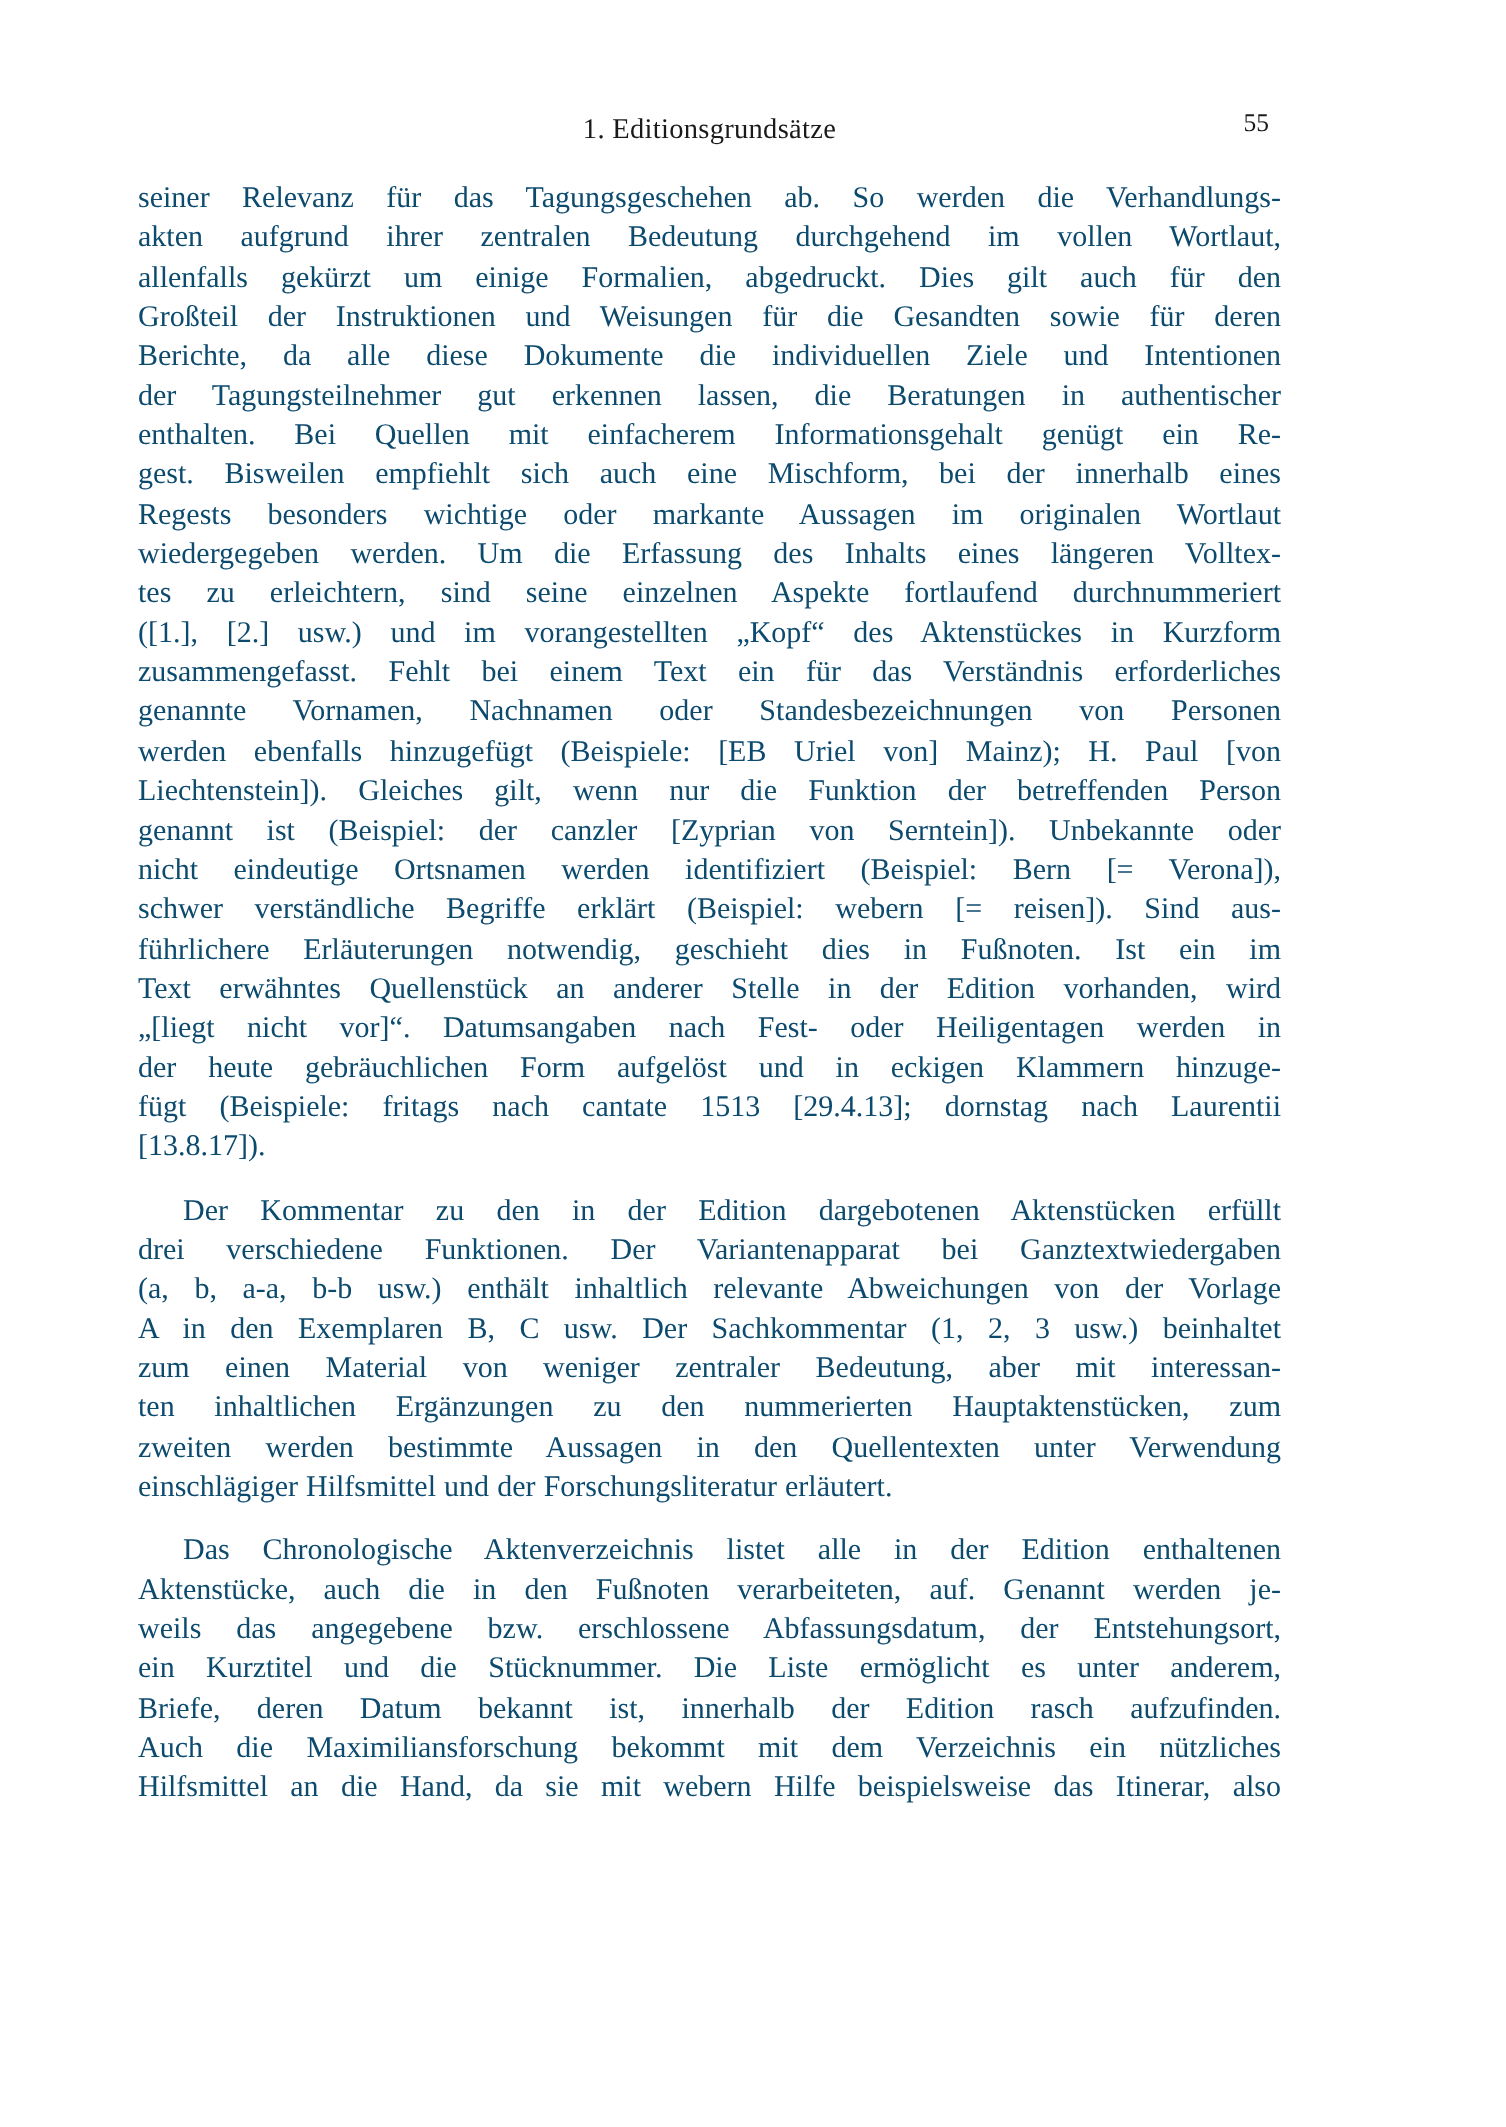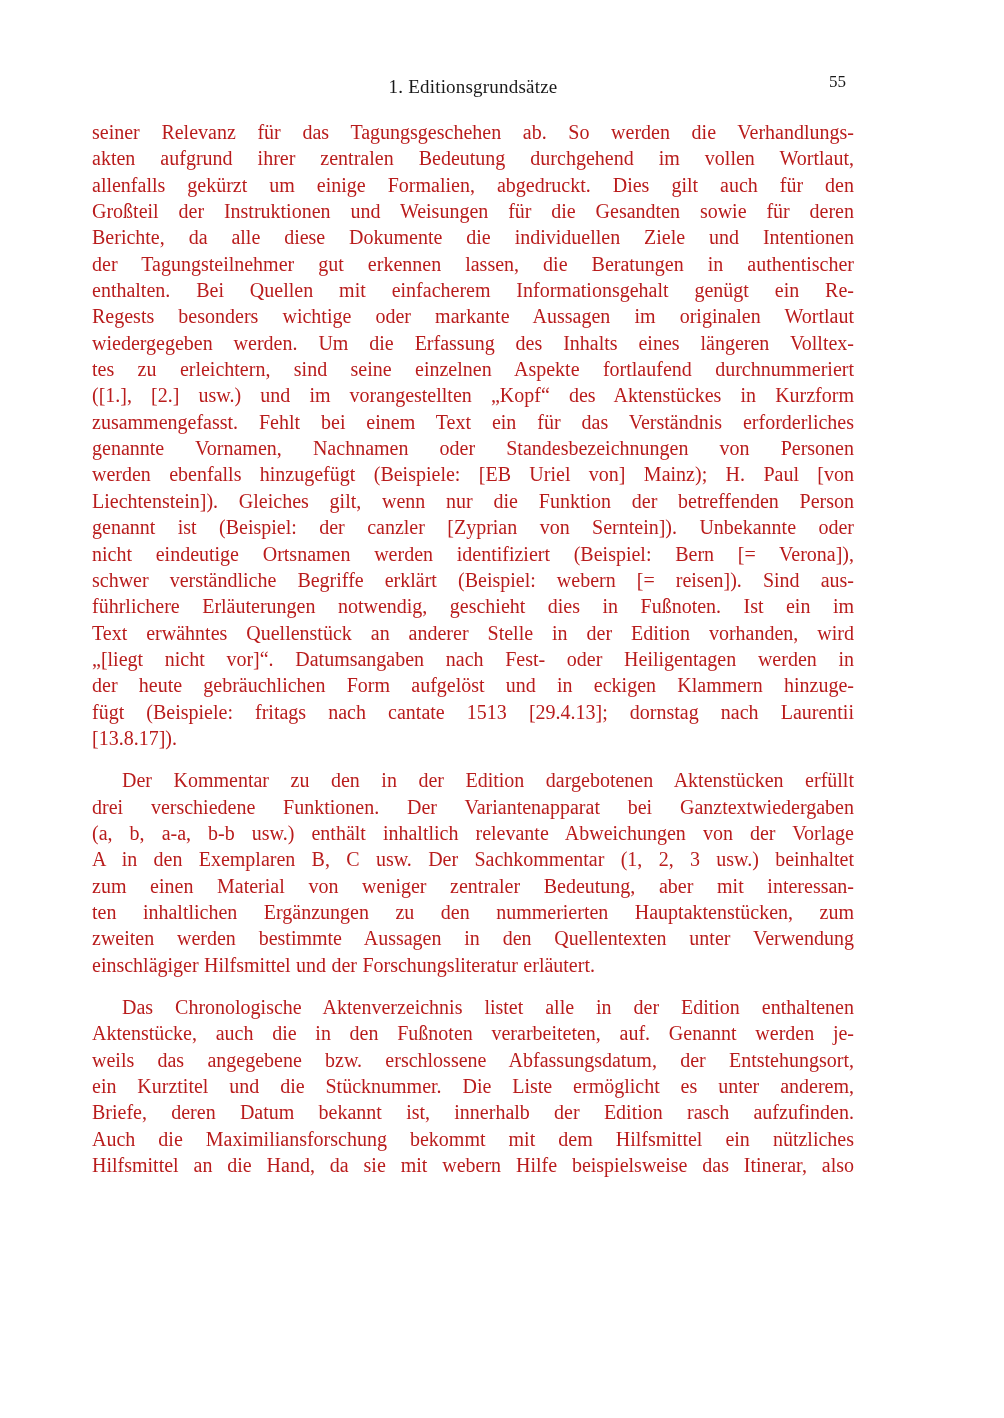--- a/index.html
+++ b/index.html
@@ -38,21 +38,21 @@
     font-size: 17px;
     color: #1a1a1a;
   }
   .text-body {
     position: absolute;
     top: 119px;
     left: 92px;
     width: 762px;
     font-size: 20px;
     line-height: 26.35px;
-    color: #b91c1c;
+    color: #0c4a6e;
   }
   .para {
     margin: 0;
     padding: 0;
   }
   .line {
     text-align: justify;
     text-align-last: justify;
     white-space: normal;
     word-spacing: 0.02em;
@@ -75,20 +75,21 @@
   </div>
   <div class="text-body">
       <div class="para">
         <div class="line">seiner Relevanz für das Tagungsgeschehen ab. So werden die Verhandlungs-</div>
         <div class="line">akten aufgrund ihrer zentralen Bedeutung durchgehend im vollen Wortlaut,</div>
         <div class="line">allenfalls gekürzt um einige Formalien, abgedruckt. Dies gilt auch für den</div>
         <div class="line">Großteil der Instruktionen und Weisungen für die Gesandten sowie für deren</div>
         <div class="line">Berichte, da alle diese Dokumente die individuellen Ziele und Intentionen</div>
         <div class="line">der Tagungsteilnehmer gut erkennen lassen, die Beratungen in authentischer</div>
         <div class="line">enthalten. Bei Quellen mit einfacherem Informationsgehalt genügt ein Re-</div>
+        <div class="line">gest. Bisweilen empfiehlt sich auch eine Mischform, bei der innerhalb eines</div>
         <div class="line">Regests besonders wichtige oder markante Aussagen im originalen Wortlaut</div>
         <div class="line">wiedergegeben werden. Um die Erfassung des Inhalts eines längeren Volltex-</div>
         <div class="line">tes zu erleichtern, sind seine einzelnen Aspekte fortlaufend durchnummeriert</div>
         <div class="line">([1.], [2.] usw.) und im vorangestellten „Kopf“ des Aktenstückes in Kurzform</div>
         <div class="line">zusammengefasst. Fehlt bei einem Text ein für das Verständnis erforderliches</div>
         <div class="line">genannte Vornamen, Nachnamen oder Standesbezeichnungen von Personen</div>
         <div class="line">werden ebenfalls hinzugefügt (Beispiele: [EB Uriel von] Mainz); H. Paul [von</div>
         <div class="line">Liechtenstein]). Gleiches gilt, wenn nur die Funktion der betreffenden Person</div>
         <div class="line">genannt ist (Beispiel: der canzler [Zyprian von Serntein]). Unbekannte oder</div>
         <div class="line">nicht eindeutige Ortsnamen werden identifiziert (Beispiel: Bern [= Verona]),</div>
@@ -109,17 +110,17 @@
         <div class="line">ten inhaltlichen Ergänzungen zu den nummerierten Hauptaktenstücken, zum</div>
         <div class="line">zweiten werden bestimmte Aussagen in den Quellentexten unter Verwendung</div>
         <div class="line last">einschlägiger Hilfsmittel und der Forschungsliteratur erläutert.</div>
       </div>
       <div class="para">
         <div class="line indent">Das Chronologische Aktenverzeichnis listet alle in der Edition enthaltenen</div>
         <div class="line">Aktenstücke, auch die in den Fußnoten verarbeiteten, auf. Genannt werden je-</div>
         <div class="line">weils das angegebene bzw. erschlossene Abfassungsdatum, der Entstehungsort,</div>
         <div class="line">ein Kurztitel und die Stücknummer. Die Liste ermöglicht es unter anderem,</div>
         <div class="line">Briefe, deren Datum bekannt ist, innerhalb der Edition rasch aufzufinden.</div>
-        <div class="line">Auch die Maximiliansforschung bekommt mit dem Hilfsmittel ein nützliches</div>
+        <div class="line">Auch die Maximiliansforschung bekommt mit dem Verzeichnis ein nützliches</div>
         <div class="line">Hilfsmittel an die Hand, da sie mit webern Hilfe beispielsweise das Itinerar, also</div>
       </div>
     </div>
 </div>
 
 </body></html>

